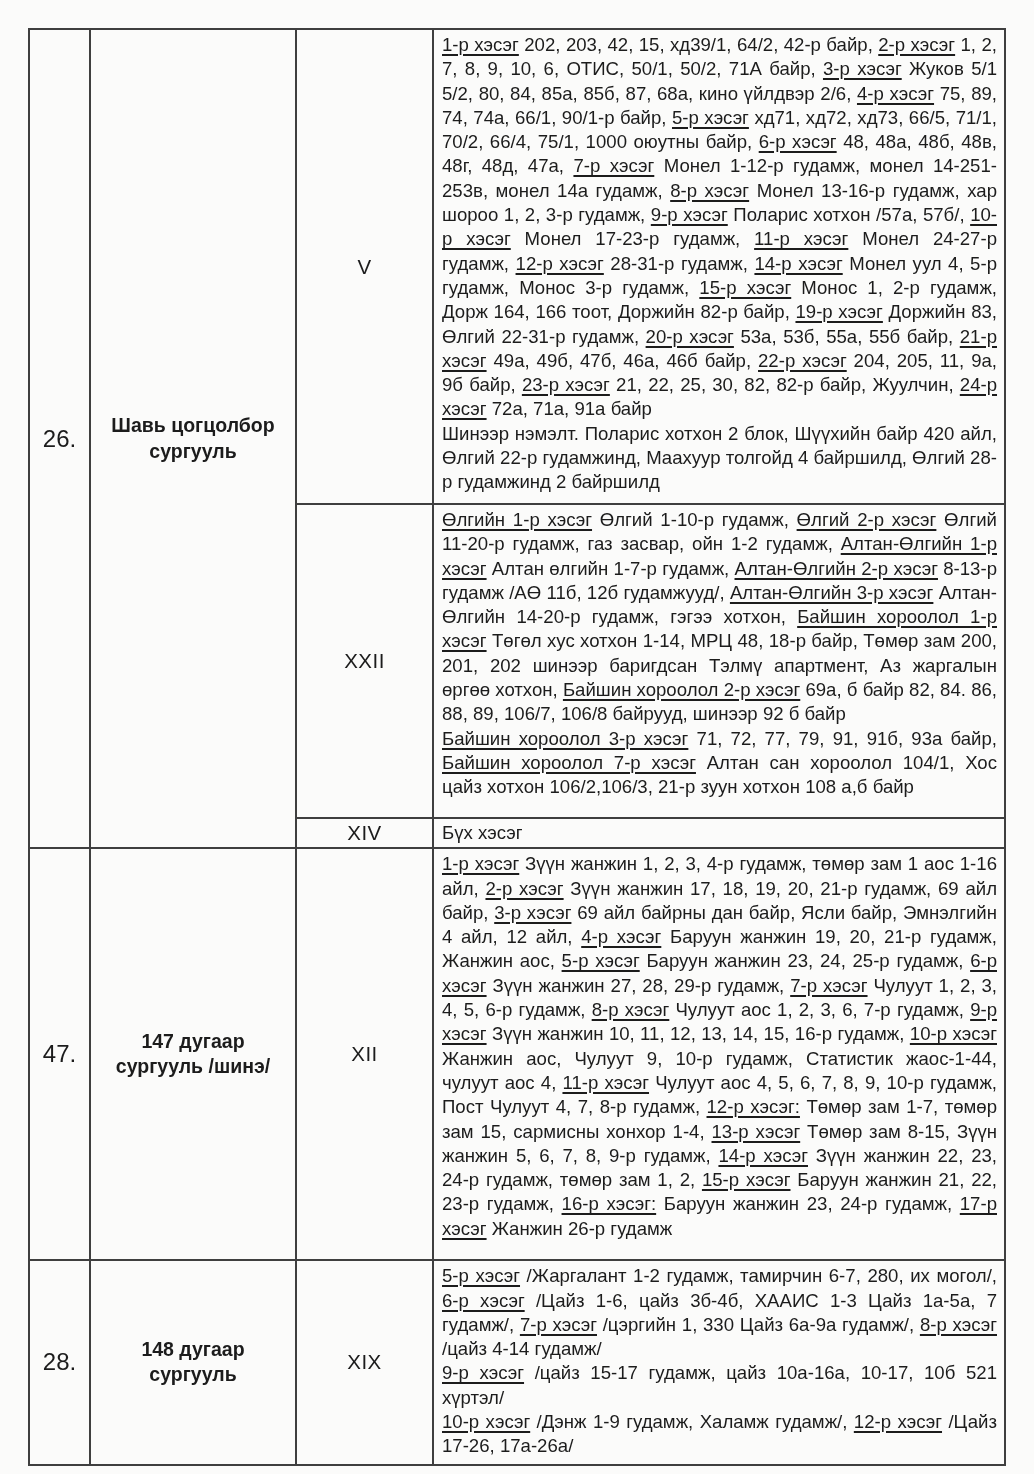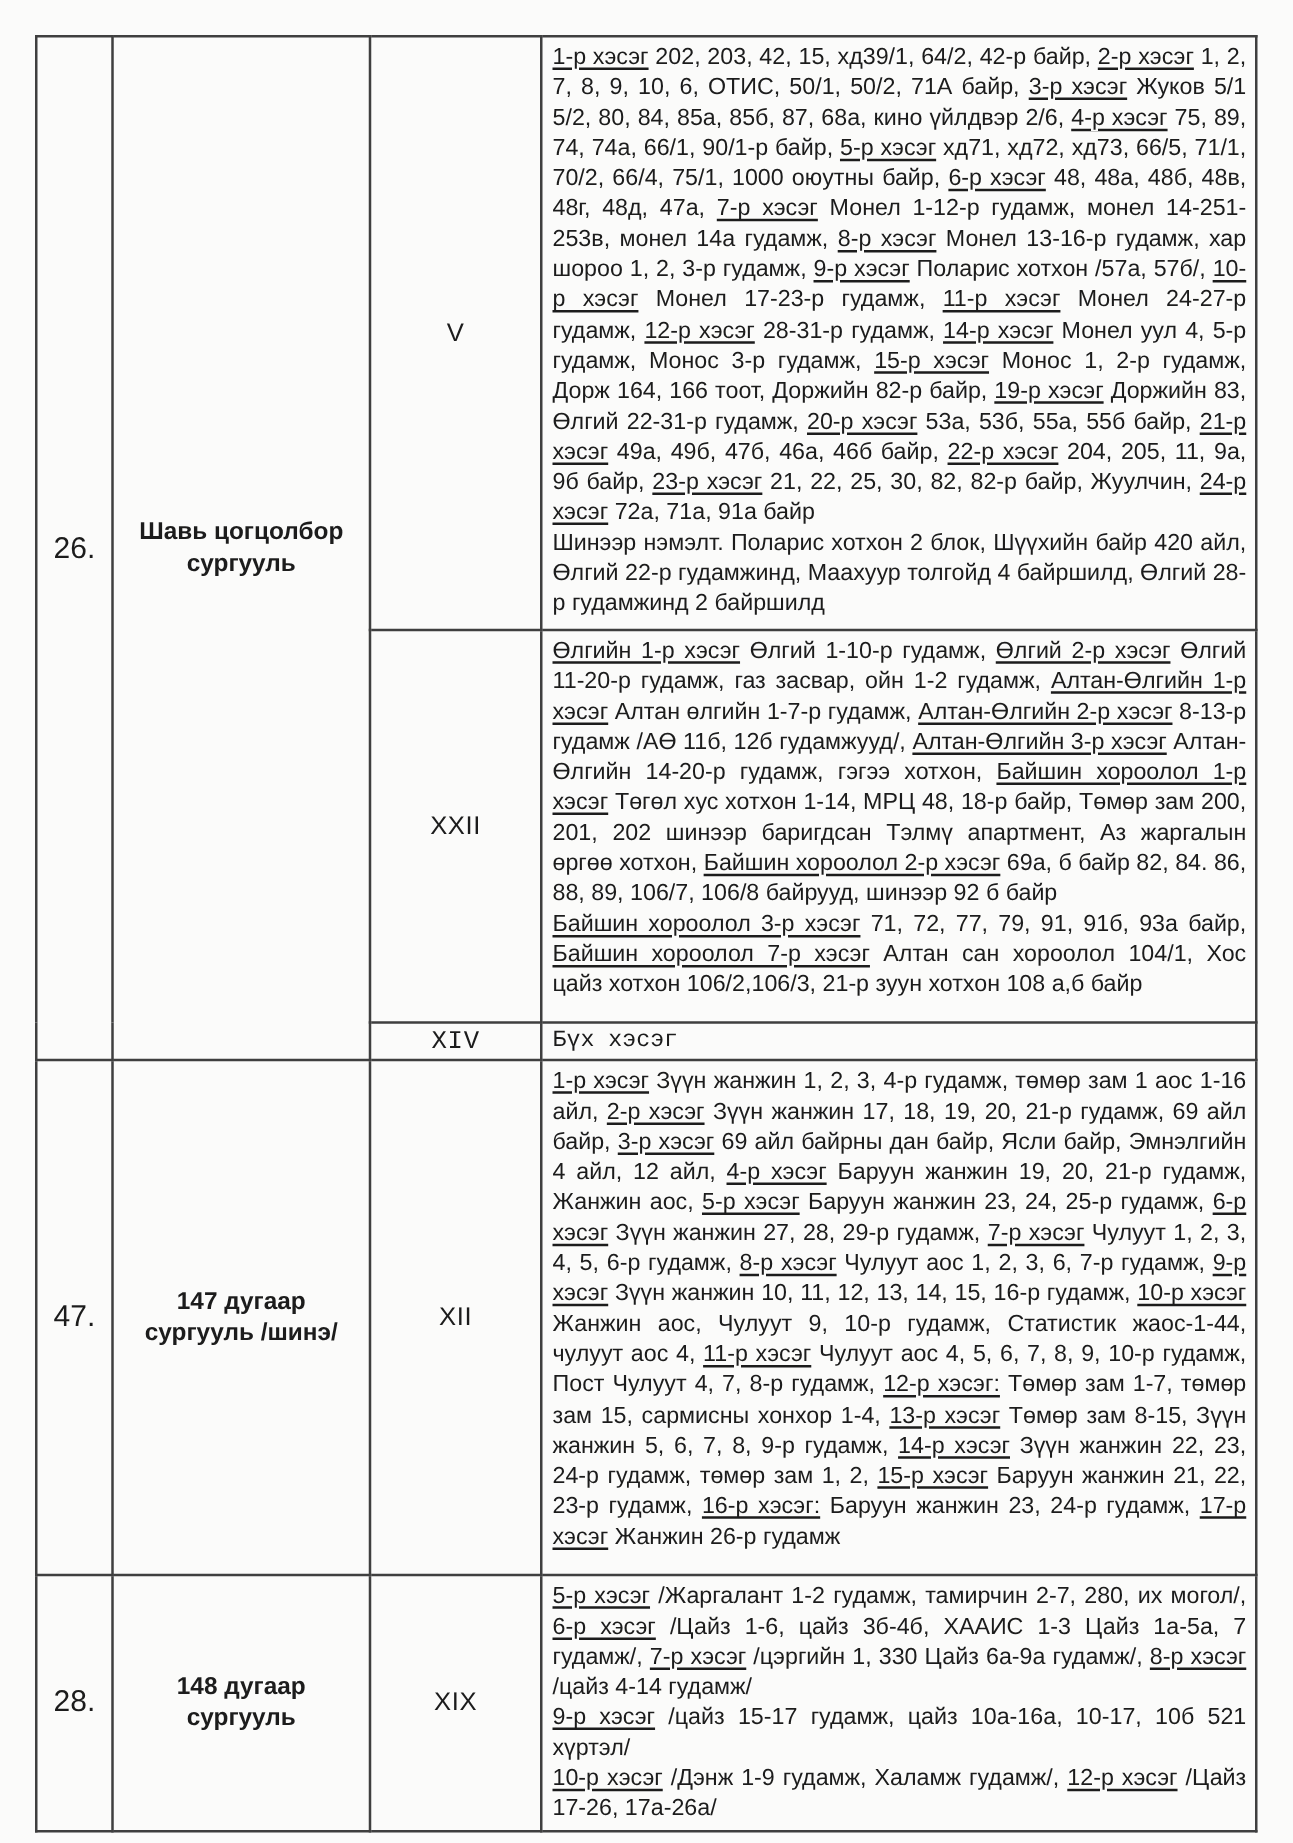--- a/index.html
+++ b/index.html
@@ -62,39 +62,39 @@
             <div class="para"><span>Шинээр нэмэлт. Поларис хотхон 2 блок, Шүүхийн байр 420 айл, Өлгий 22-р гудамжинд, Маахуур толгойд 4 байршилд, Өлгий 28-р гудамжинд 2 байршилд</span></div>
           </td>
         </tr>
         <tr style="height: 314px;">
           <td class="roman-cell">XXII</td>
           <td class="text-cell">
             <div class="para"><span class="u">Өлгийн 1-р хэсэг</span><span> Өлгий 1-10-р гудамж, </span><span class="u">Өлгий 2-р хэсэг</span><span> Өлгий 11-20-р гудамж, газ засвар, ойн 1-2 гудамж, </span><span class="u">Алтан-Өлгийн 1-р хэсэг</span><span> Алтан өлгийн 1-7-р гудамж, </span><span class="u">Алтан-Өлгийн 2-р хэсэг</span><span> 8-13-р гудамж /АӨ 11б, 12б гудамжууд/, </span><span class="u">Алтан-Өлгийн 3-р хэсэг</span><span> Алтан-Өлгийн 14-20-р гудамж, гэгээ хотхон, </span><span class="u">Байшин хороолол 1-р хэсэг</span><span> Төгөл хус хотхон 1-14, МРЦ 48, 18-р байр, Төмөр зам 200, 201, 202 шинээр баригдсан Тэлмү апартмент, Аз жаргалын өргөө хотхон, </span><span class="u">Байшин хороолол 2-р хэсэг</span><span> 69а, б байр 82, 84. 86, 88, 89, 106/7, 106/8 байрууд, шинээр 92 б байр</span></div>
             <div class="para"><span class="u">Байшин хороолол 3-р хэсэг</span><span> 71, 72, 77, 79, 91, 91б, 93а байр, </span><span class="u">Байшин хороолол 7-р хэсэг</span><span> Алтан сан хороолол 104/1, Хос цайз хотхон 106/2,106/3, 21-р зуун хотхон 108 а,б байр</span></div>
           </td>
         </tr>
-        <tr style="height: 17px; font-family: Liberation Mono, monospace;">
+        <tr style="height: 17px;">
           <td class="roman-cell">XIV</td>
           <td class="text-cell vcenter">
             <div class="para"><span>Бүх хэсэг</span></div>
           </td>
         </tr>
         <tr style="height: 412px;">
           <td class="num-cell" rowspan="1">47.</td>
           <td class="school-cell" rowspan="1">147 дугаар сургууль /шинэ/</td>
           <td class="roman-cell">XII</td>
           <td class="text-cell">
             <div class="para"><span class="u">1-р хэсэг</span><span> Зүүн жанжин 1, 2, 3, 4-р гудамж, төмөр зам 1 аос 1-16 айл, </span><span class="u">2-р хэсэг</span><span> Зүүн жанжин 17, 18, 19, 20, 21-р гудамж, 69 айл байр, </span><span class="u">3-р хэсэг</span><span> 69 айл байрны дан байр, Ясли байр, Эмнэлгийн 4 айл, 12 айл, </span><span class="u">4-р хэсэг</span><span> Баруун жанжин 19, 20, 21-р гудамж, Жанжин аос, </span><span class="u">5-р хэсэг</span><span> Баруун жанжин 23, 24, 25-р гудамж, </span><span class="u">6-р хэсэг</span><span> Зүүн жанжин 27, 28, 29-р гудамж, </span><span class="u">7-р хэсэг</span><span> Чулуут 1, 2, 3, 4, 5, 6-р гудамж, </span><span class="u">8-р хэсэг</span><span> Чулуут аос 1, 2, 3, 6, 7-р гудамж, </span><span class="u">9-р хэсэг</span><span> Зүүн жанжин 10, 11, 12, 13, 14, 15, 16-р гудамж, </span><span class="u">10-р хэсэг</span><span> Жанжин аос, Чулуут 9, 10-р гудамж, Статистик жаос-1-44, чулуут аос 4, </span><span class="u">11-р хэсэг</span><span> Чулуут аос 4, 5, 6, 7, 8, 9, 10-р гудамж, Пост Чулуут 4, 7, 8-р гудамж, </span><span class="u">12-р хэсэг:</span><span> Төмөр зам 1-7, төмөр зам 15, сармисны хонхор 1-4, </span><span class="u">13-р хэсэг</span><span> Төмөр зам 8-15, Зүүн жанжин 5, 6, 7, 8, 9-р гудамж, </span><span class="u">14-р хэсэг</span><span> Зүүн жанжин 22, 23, 24-р гудамж, төмөр зам 1, 2, </span><span class="u">15-р хэсэг</span><span> Баруун жанжин 21, 22, 23-р гудамж, </span><span class="u">16-р хэсэг:</span><span> Баруун жанжин 23, 24-р гудамж, </span><span class="u">17-р хэсэг</span><span> Жанжин 26-р гудамж</span></div>
           </td>
         </tr>
         <tr style="height: 190px;">
           <td class="num-cell" rowspan="1">28.</td>
           <td class="school-cell" rowspan="1">148 дугаар сургууль</td>
           <td class="roman-cell">XIX</td>
           <td class="text-cell">
-            <div class="para"><span class="u">5-р хэсэг</span><span> /Жаргалант 1-2 гудамж, тамирчин 2-7, 280, их могол/, </span><span class="u">6-р хэсэг</span><span> /Цайз 1-6, цайз 3б-4б, ХААИС 1-3 Цайз 1а-5а, 7 гудамж/, </span><span class="u">7-р хэсэг</span><span> /цэргийн 1, 330 Цайз 6а-9а гудамж/, </span><span class="u">8-р хэсэг</span><span> /цайз 4-14 гудамж/</span></div>
+            <div class="para"><span class="u">5-р хэсэг</span><span> /Жаргалант 1-2 гудамж, тамирчин 6-7, 280, их могол/, </span><span class="u">6-р хэсэг</span><span> /Цайз 1-6, цайз 3б-4б, ХААИС 1-3 Цайз 1а-5а, 7 гудамж/, </span><span class="u">7-р хэсэг</span><span> /цэргийн 1, 330 Цайз 6а-9а гудамж/, </span><span class="u">8-р хэсэг</span><span> /цайз 4-14 гудамж/</span></div>
             <div class="para"><span class="u">9-р хэсэг</span><span> /цайз 15-17 гудамж, цайз 10а-16а, 10-17, 10б 521 хүртэл/</span></div>
             <div class="para"><span class="u">10-р хэсэг</span><span> /Дэнж 1-9 гудамж, Халамж гудамж/, </span><span class="u">12-р хэсэг</span><span> /Цайз 17-26, 17а-26а/</span></div>
           </td>
         </tr>
       </tbody>
   </table>
 </div>
 
 </body></html>

